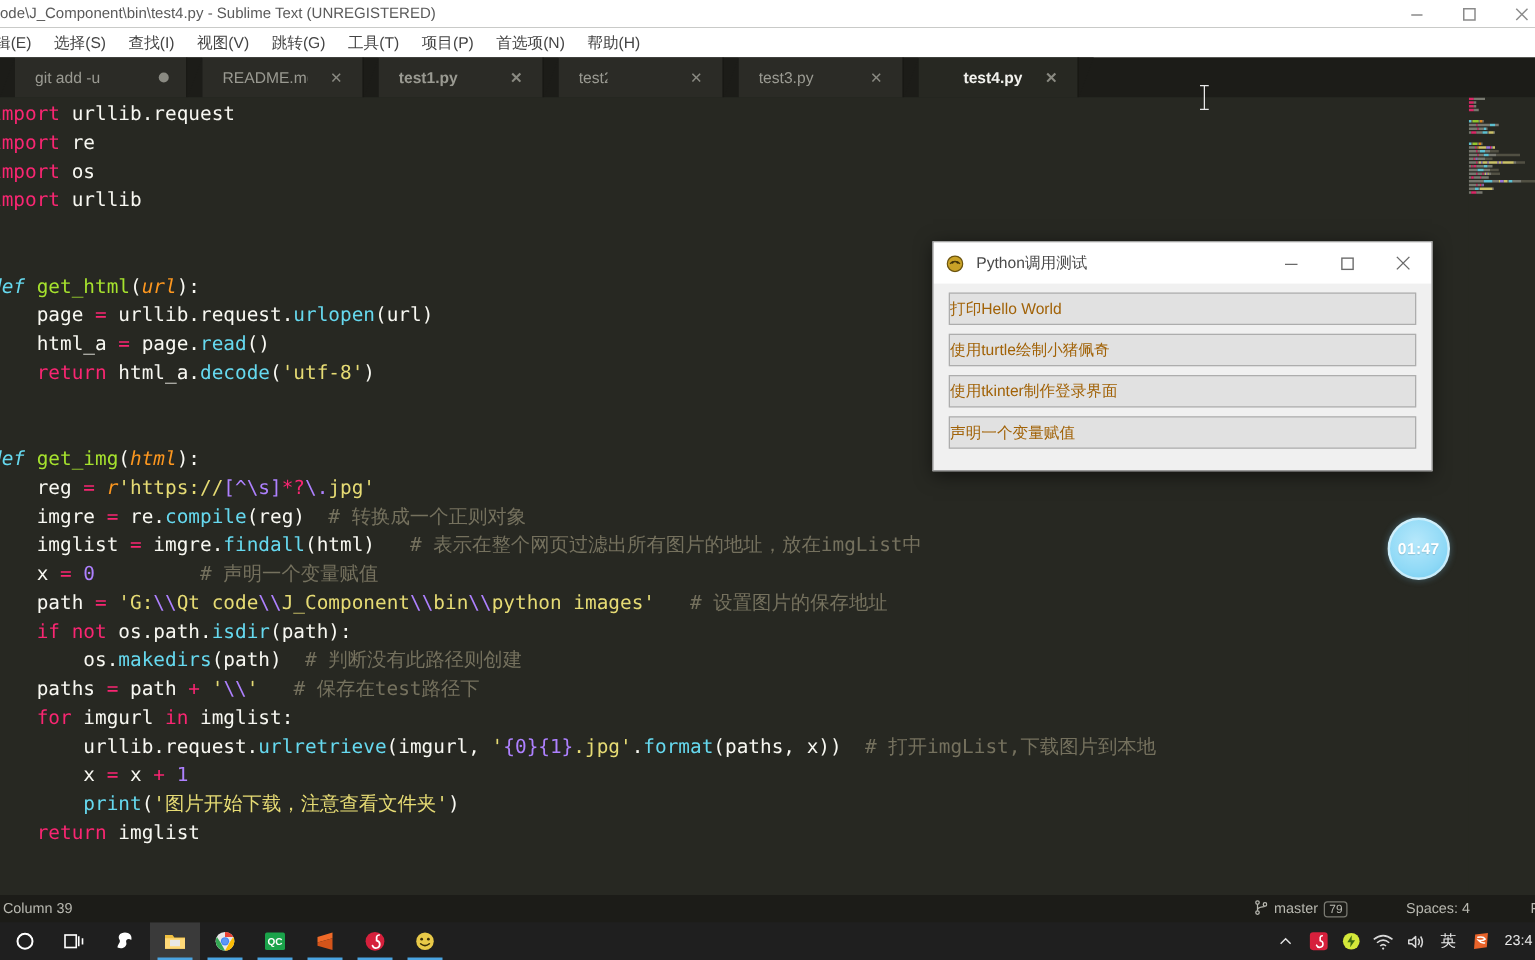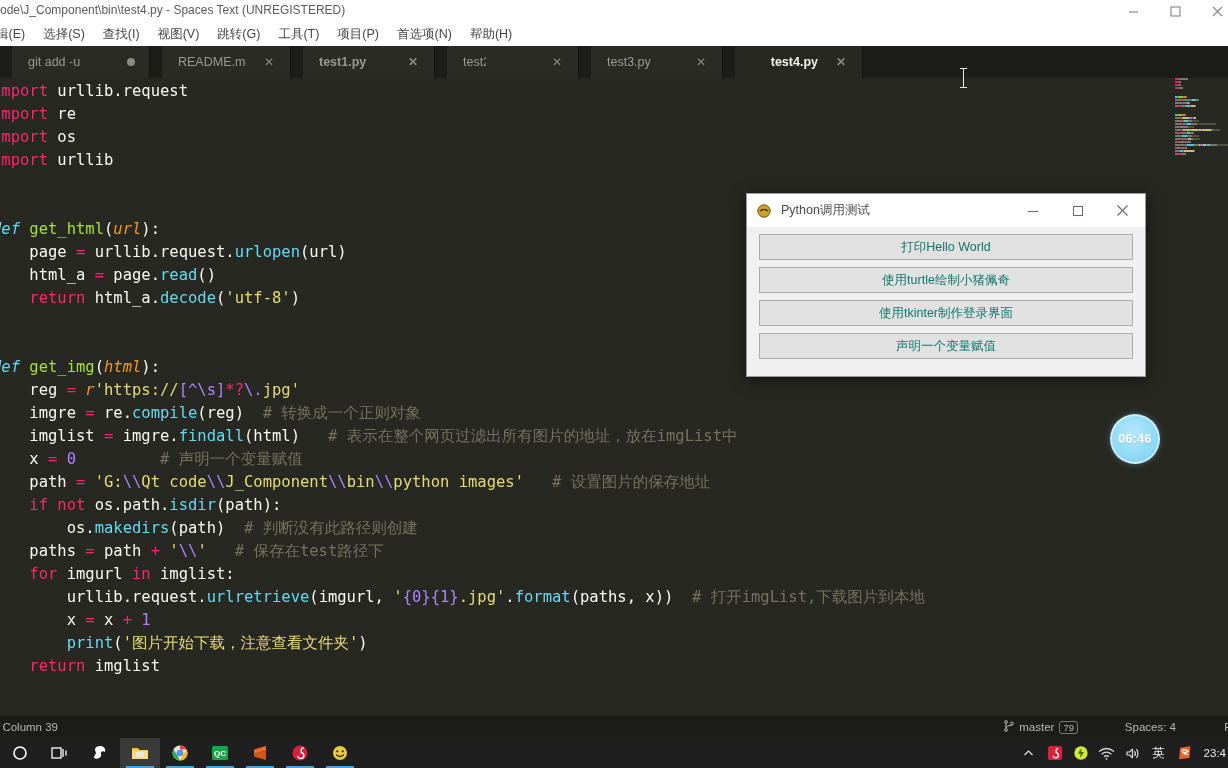--- a/index.html
+++ b/index.html
@@ -168,23 +168,23 @@
     display: flex; align-items: center; justify-content: center;
   }
   .py-ctl + .py-ctl { margin-left: 0; }
   #py-body {
     position: absolute; left: 0; top: 33px; right: 0; bottom: 0;
     background: #f0f0f0; padding: 7px 12px 6px 12px;
   }
   .py-btn {
     display: block; width: 100%; height: 26px; margin-bottom: 7px;
     background: #e1e1e1; border: 1px solid #adadad;
-    font-size: 12.5px; color: #0f766e;
+    font-size: 12.5px; color: #a16207;
     font-family: "Liberation Sans", sans-serif;
-    line-height: 24px; text-align: center;
+    line-height: 24px; text-align: left;
     white-space: nowrap;
   }
 
   
   #timer-bubble {
     position: absolute; left: 1110px; top: 414px;
     width: 50px; height: 50px; border-radius: 50%;
     background: radial-gradient(circle at 45% 38%, #b6e8fb 0%, #8fd9f6 62%, #6ec9ef 100%);
     border: 2px solid rgba(255,255,255,0.55);
     box-shadow: 0 0 6px rgba(120,200,240,0.35);
@@ -226,21 +226,21 @@
   }
 </style>
 </head>
 <body>
 
 <div id="root">
 
   <div id="sublime-window">
 
     <div id="title-bar">
-      <div id="title-text">ode\J_Component\bin\test4.py - Spaces Text (UNREGISTERED)</div>
+      <div id="title-text">ode\J_Component\bin\test4.py - Sublime Text (UNREGISTERED)</div>
       <div class="win-ctl" id="win-min">
         <svg width="11" height="11" viewBox="0 0 11 11">
             <line x1="1" y1="6" x2="10" y2="6" stroke="#8a8a8a" stroke-width="1.2"></line>
           </svg>
       </div>
       <div class="win-ctl" id="win-max">
         <svg width="11" height="11" viewBox="0 0 11 11">
             <rect x="1" y="1" width="9" height="9" fill="none" stroke="#8a8a8a" stroke-width="1.2"></rect>
           </svg>
       </div>
@@ -533,21 +533,21 @@
     </div>
     <div id="py-body">
         <button class="py-btn">打印Hello World</button>
         <button class="py-btn">使用turtle绘制小猪佩奇</button>
         <button class="py-btn">使用tkinter制作登录界面</button>
         <button class="py-btn">声明一个变量赋值</button>
       </div>
   </div>
 
   <div id="timer-bubble">
-    <span id="timer-text">06:46</span>
+    <span id="timer-text">01:47</span>
   </div>
 
   <div id="taskbar">
     <div id="taskbar-items" style="display:flex;align-items:center;height:30px;">
         <div class="tb-item">
           <svg width="18" height="18" viewBox="0 0 18 18">
             <circle cx="9" cy="9" r="6" fill="none" stroke="#ffffff" stroke-width="1.6"></circle>
           </svg>
         </div>
         <div class="tb-item">

